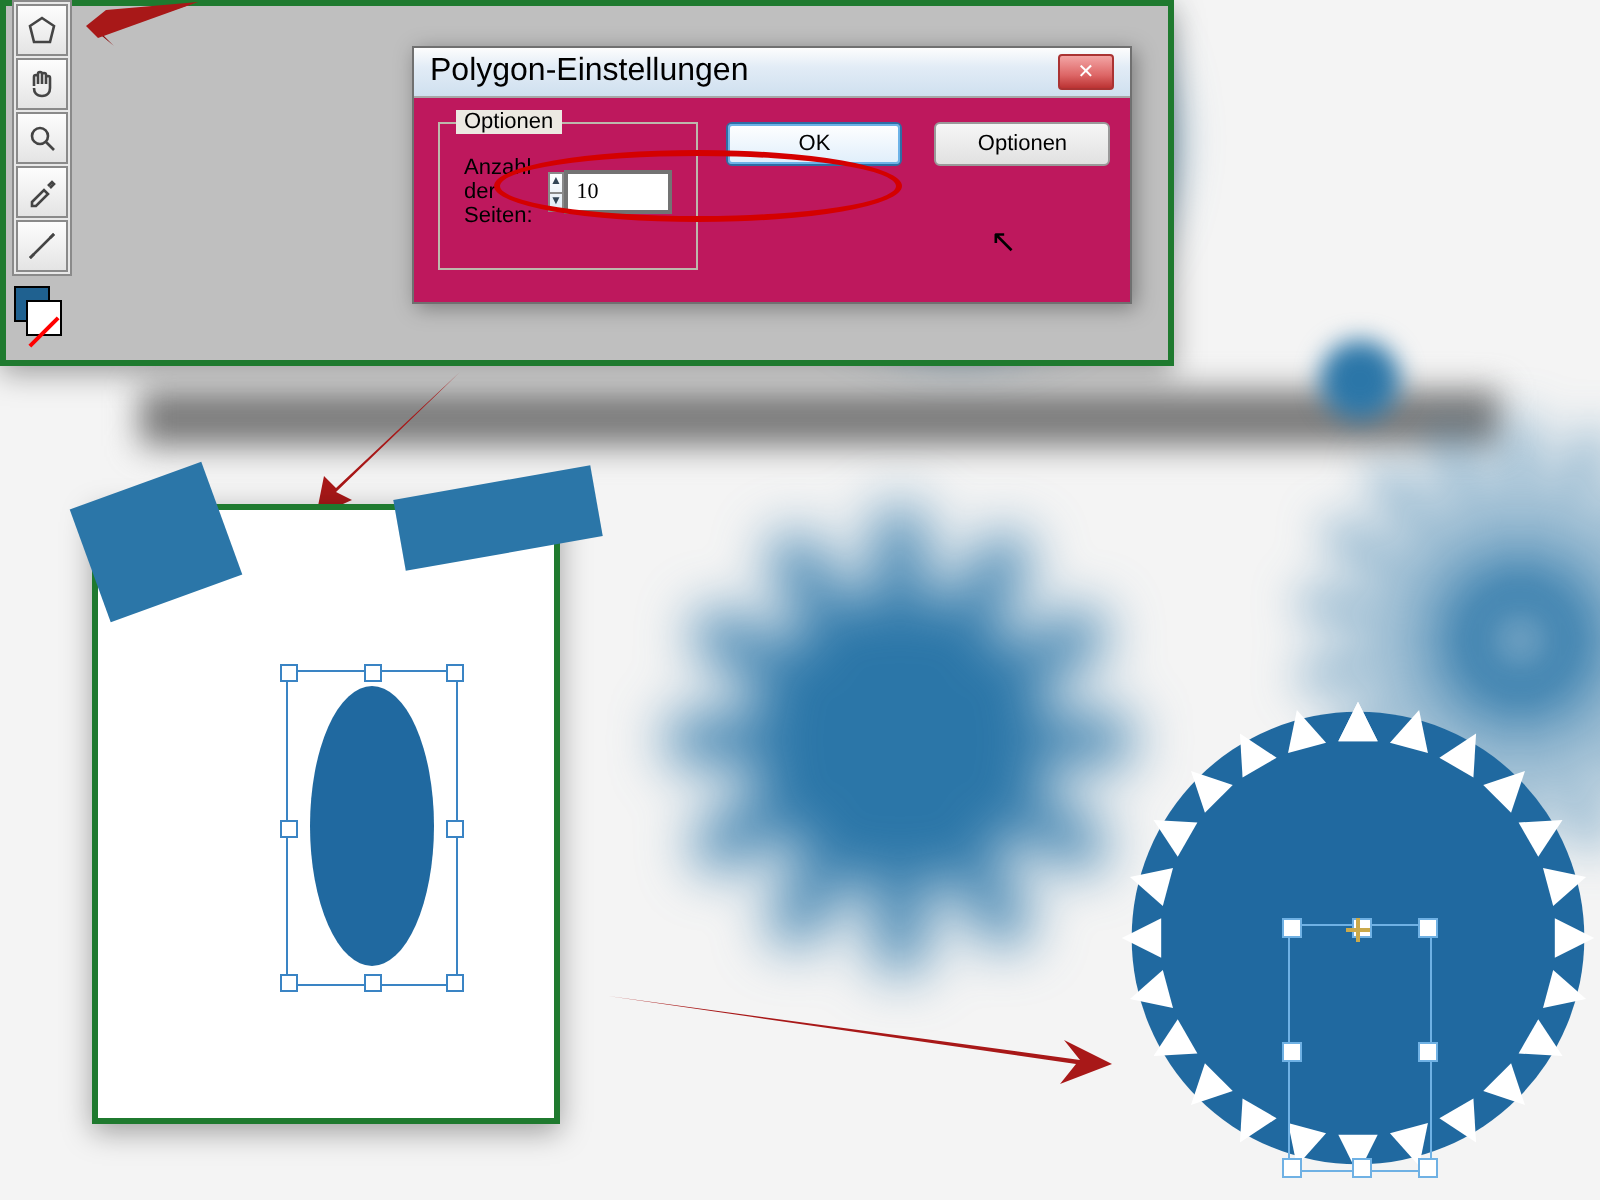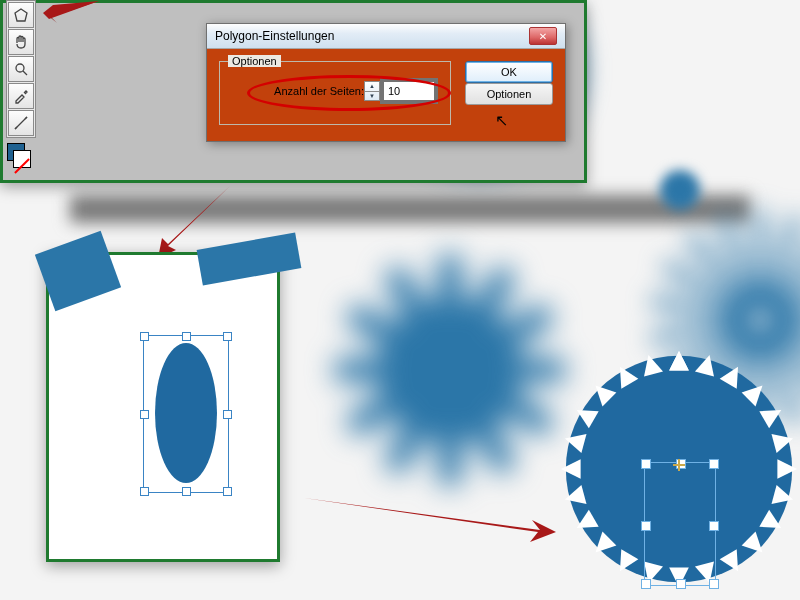--- a/index.html
+++ b/index.html
@@ -18,32 +18,32 @@
   .tool svg{width:16px;height:16px;stroke:#444;fill:none;stroke-width:1.3}
   .swatch{position:absolute;left:4px;top:140px;width:22px;height:22px}
   .swatch .fill{position:absolute;left:0;top:0;width:16px;height:16px;background:#1f6190;border:1px solid #000}
   .swatch .stroke{position:absolute;left:6px;top:7px;width:16px;height:16px;background:#fff;border:1px solid #000}
   .swatch .stroke::after{content:"";position:absolute;left:-2px;top:14px;width:20px;height:2px;background:red;transform:rotate(-45deg)}
   
   .arrow{position:absolute;pointer-events:none}
   
   .dialog{position:absolute;left:203px;top:20px;width:358px;background:#f1f1f1;border:1px solid #707070;box-shadow:2px 2px 10px rgba(0,0,0,.35)}
   .titlebar{height:24px;display:flex;align-items:center;padding:0 8px;background:linear-gradient(#fdfdfd,#e2ecf6 40%,#cfe0ef);border-bottom:1px solid #a7a7a7}
-  .titlebar span{font-size:12px;color:#000}
+  .titlebar span{font-size:16px;color:#000}
   .titlebar .x{margin-left:auto;width:26px;height:16px;border:1px solid #a33;background:linear-gradient(#f3a5a5,#d66 60%,#b33);color:#fff;display:flex;align-items:center;justify-content:center;font-size:10px;border-radius:2px}
-  .dlg-body{display:flex;padding:12px 12px 16px 12px;background:#c2410c}
+  .dlg-body{display:flex;padding:12px 12px 16px 12px;background:#be185d}
   .fieldset{border:1px solid #bdb8ac;padding:10px 12px 14px;position:relative}
   .fieldset .legend{position:absolute;top:-7px;left:8px;background:#ece9e2;padding:0 4px;font-size:11px}
   .row{display:flex;align-items:center;justify-content:flex-end;gap:0;margin:6px 0}
   .row label{font-size:11px;color:#000}
   .spin{width:14px;height:18px;border:1px solid #8a8a8a;background:linear-gradient(#fff,#dfeaf5);display:flex;flex-direction:column}
   .spin div{flex:1;border-bottom:1px solid #8a8a8a;font-size:6px;text-align:center;line-height:8px;color:#345}
   .spin div:last-child{border:none}
-  .num{width:42px;height:18px;border:4px solid #737373;background:#fff;padding:0 4px;font-size:11px;line-height:18px;font-family:Liberation Sans, sans-serif}
-  .btns{margin-left:14px;display:flex;flex-direction:column;gap:0}
+  .num{width:42px;height:18px;border:2px solid #737373;background:#fff;padding:0 4px;font-size:11px;line-height:18px;font-family:Liberation Serif, serif}
+  .btns{margin-left:14px;display:flex;flex-direction:row;gap:16px}
   .btn{width:88px;height:22px;border:1px solid #6a92b8;background:linear-gradient(#fff,#dfeefb);font-size:11px;border-radius:3px;cursor:pointer}
   .btn.ok{border:1px solid #2e6da4;box-shadow:0 0 0 1px #6db3e8 inset}
   .btn.cancel{background:linear-gradient(#f6f6f6,#e1e1e1);border-color:#9a9a9a}
   .cursor{position:absolute;left:492px;top:108px;font-size:16px;color:#000}
   
   .ring{position:absolute;border:3px solid #d40000;border-radius:50%/50%;pointer-events:none}
   
   .panel-mid{position:absolute;left:46px;top:252px;width:228px;height:304px;background:#fff;border:3px solid #1f7a2f;box-shadow:0 4px 14px rgba(0,0,0,.35)}
   .panel-mid .corner{position:absolute;left:-6px;top:-14px;width:70px;height:60px;background:#2b76a8;transform:rotate(-20deg)}
   .panel-mid .strip{position:absolute;left:150px;top:-14px;width:100px;height:36px;background:#2b76a8;transform:rotate(-10deg)}

